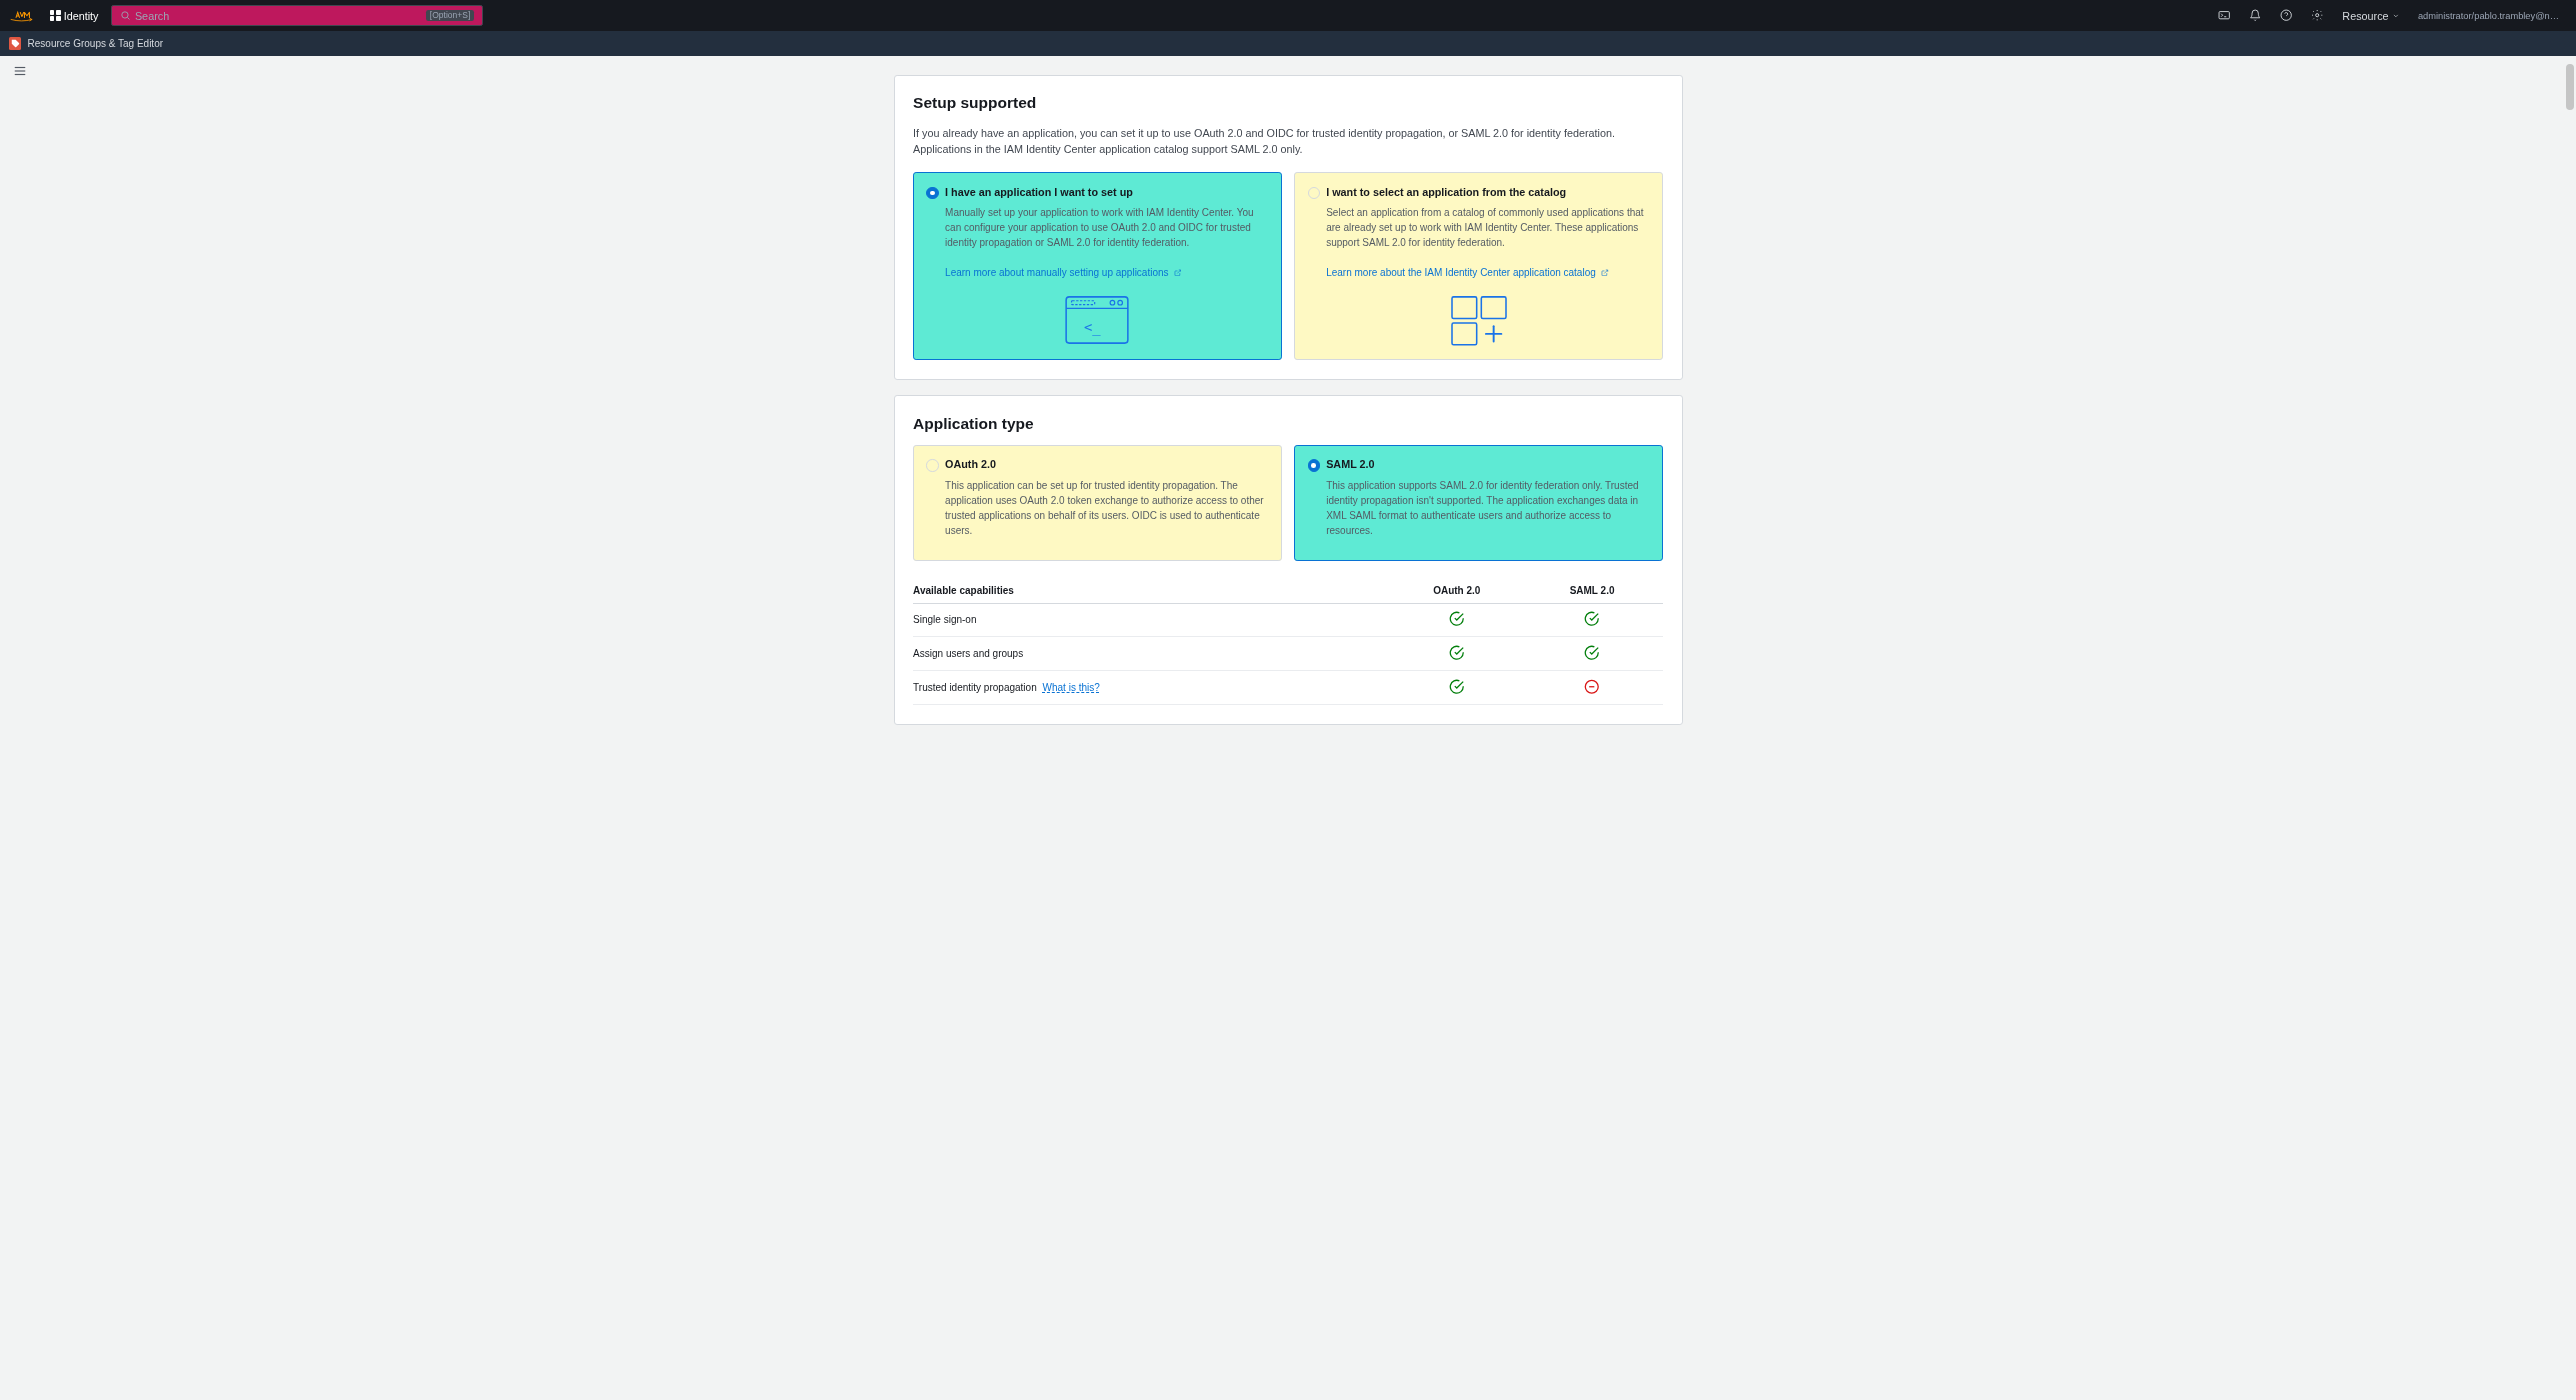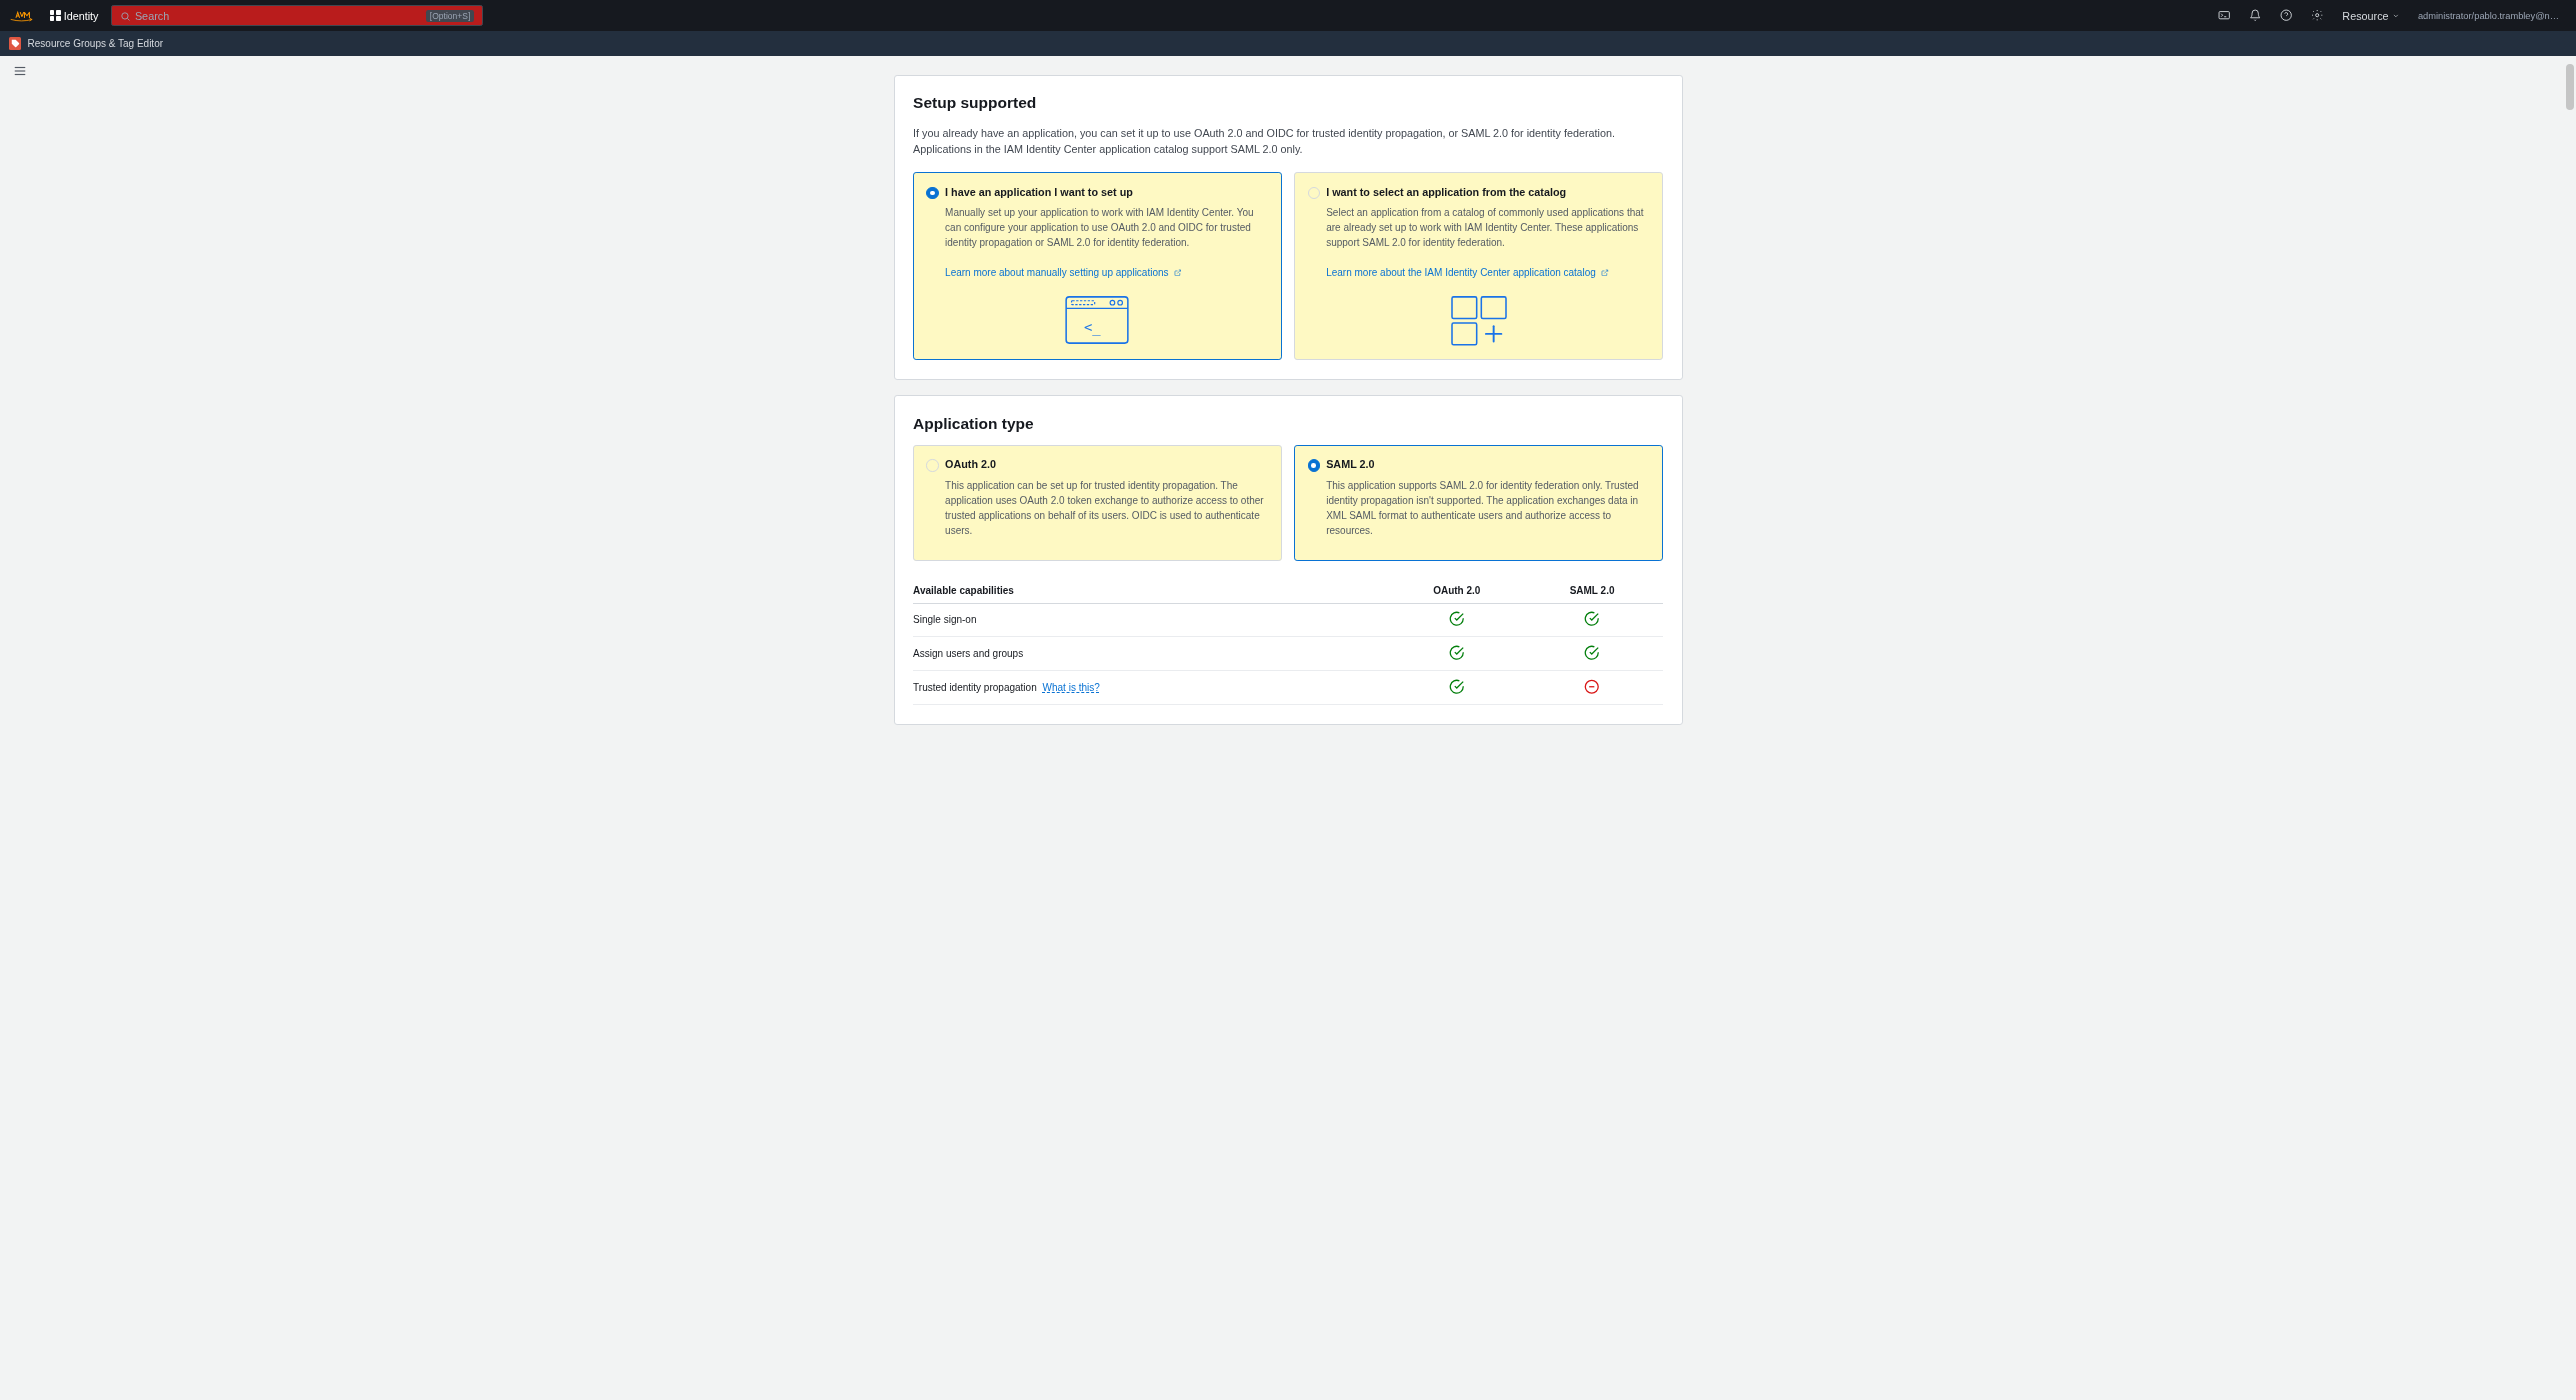--- a/index.html
+++ b/index.html
@@ -25,22 +25,22 @@
       font-size: 10.8px;
       cursor: pointer;
       padding: 3.1px 6.2px;
       border-radius: 2.3px;
     }
     .grid-icon { display: grid; grid-template-columns: 1fr 1fr; gap: 1.5px; width: 10.8px; height: 10.8px; }
     .grid-dot { background: #fff; border-radius: 0.8px; }
 
     .search-bar {
       display: flex;
-      align-items: flex-end;
-      background: #b91c1c;
+      align-items: flex-start;
+      background: #be185d;
       border: 0.8px solid #414750;
       border-radius: 2.3px;
       padding: 3.1px 7.7px;
       gap: 4.6px;
       flex: 1;
       max-width: 372px;
       color: #d5d9de;
       font-size: 10.8px;
     }
     .search-bar input {
@@ -183,21 +183,21 @@
     .option-card {
       border: 1.5px solid #d5d9de;
       border-radius: 3.1px;
       padding: 12.4px;
       cursor: pointer;
       position: relative;
       background: #fef9c3;
     }
     .option-card.selected {
       border-color: #0972d3;
-      background: #fef9c3;
+      background: #5eead4;
     }
 
     .option-header {
       display: flex;
       align-items: flex-start;
       gap: 6.2px;
       margin-bottom: 6.2px;
     }
 
     .radio-circle {

